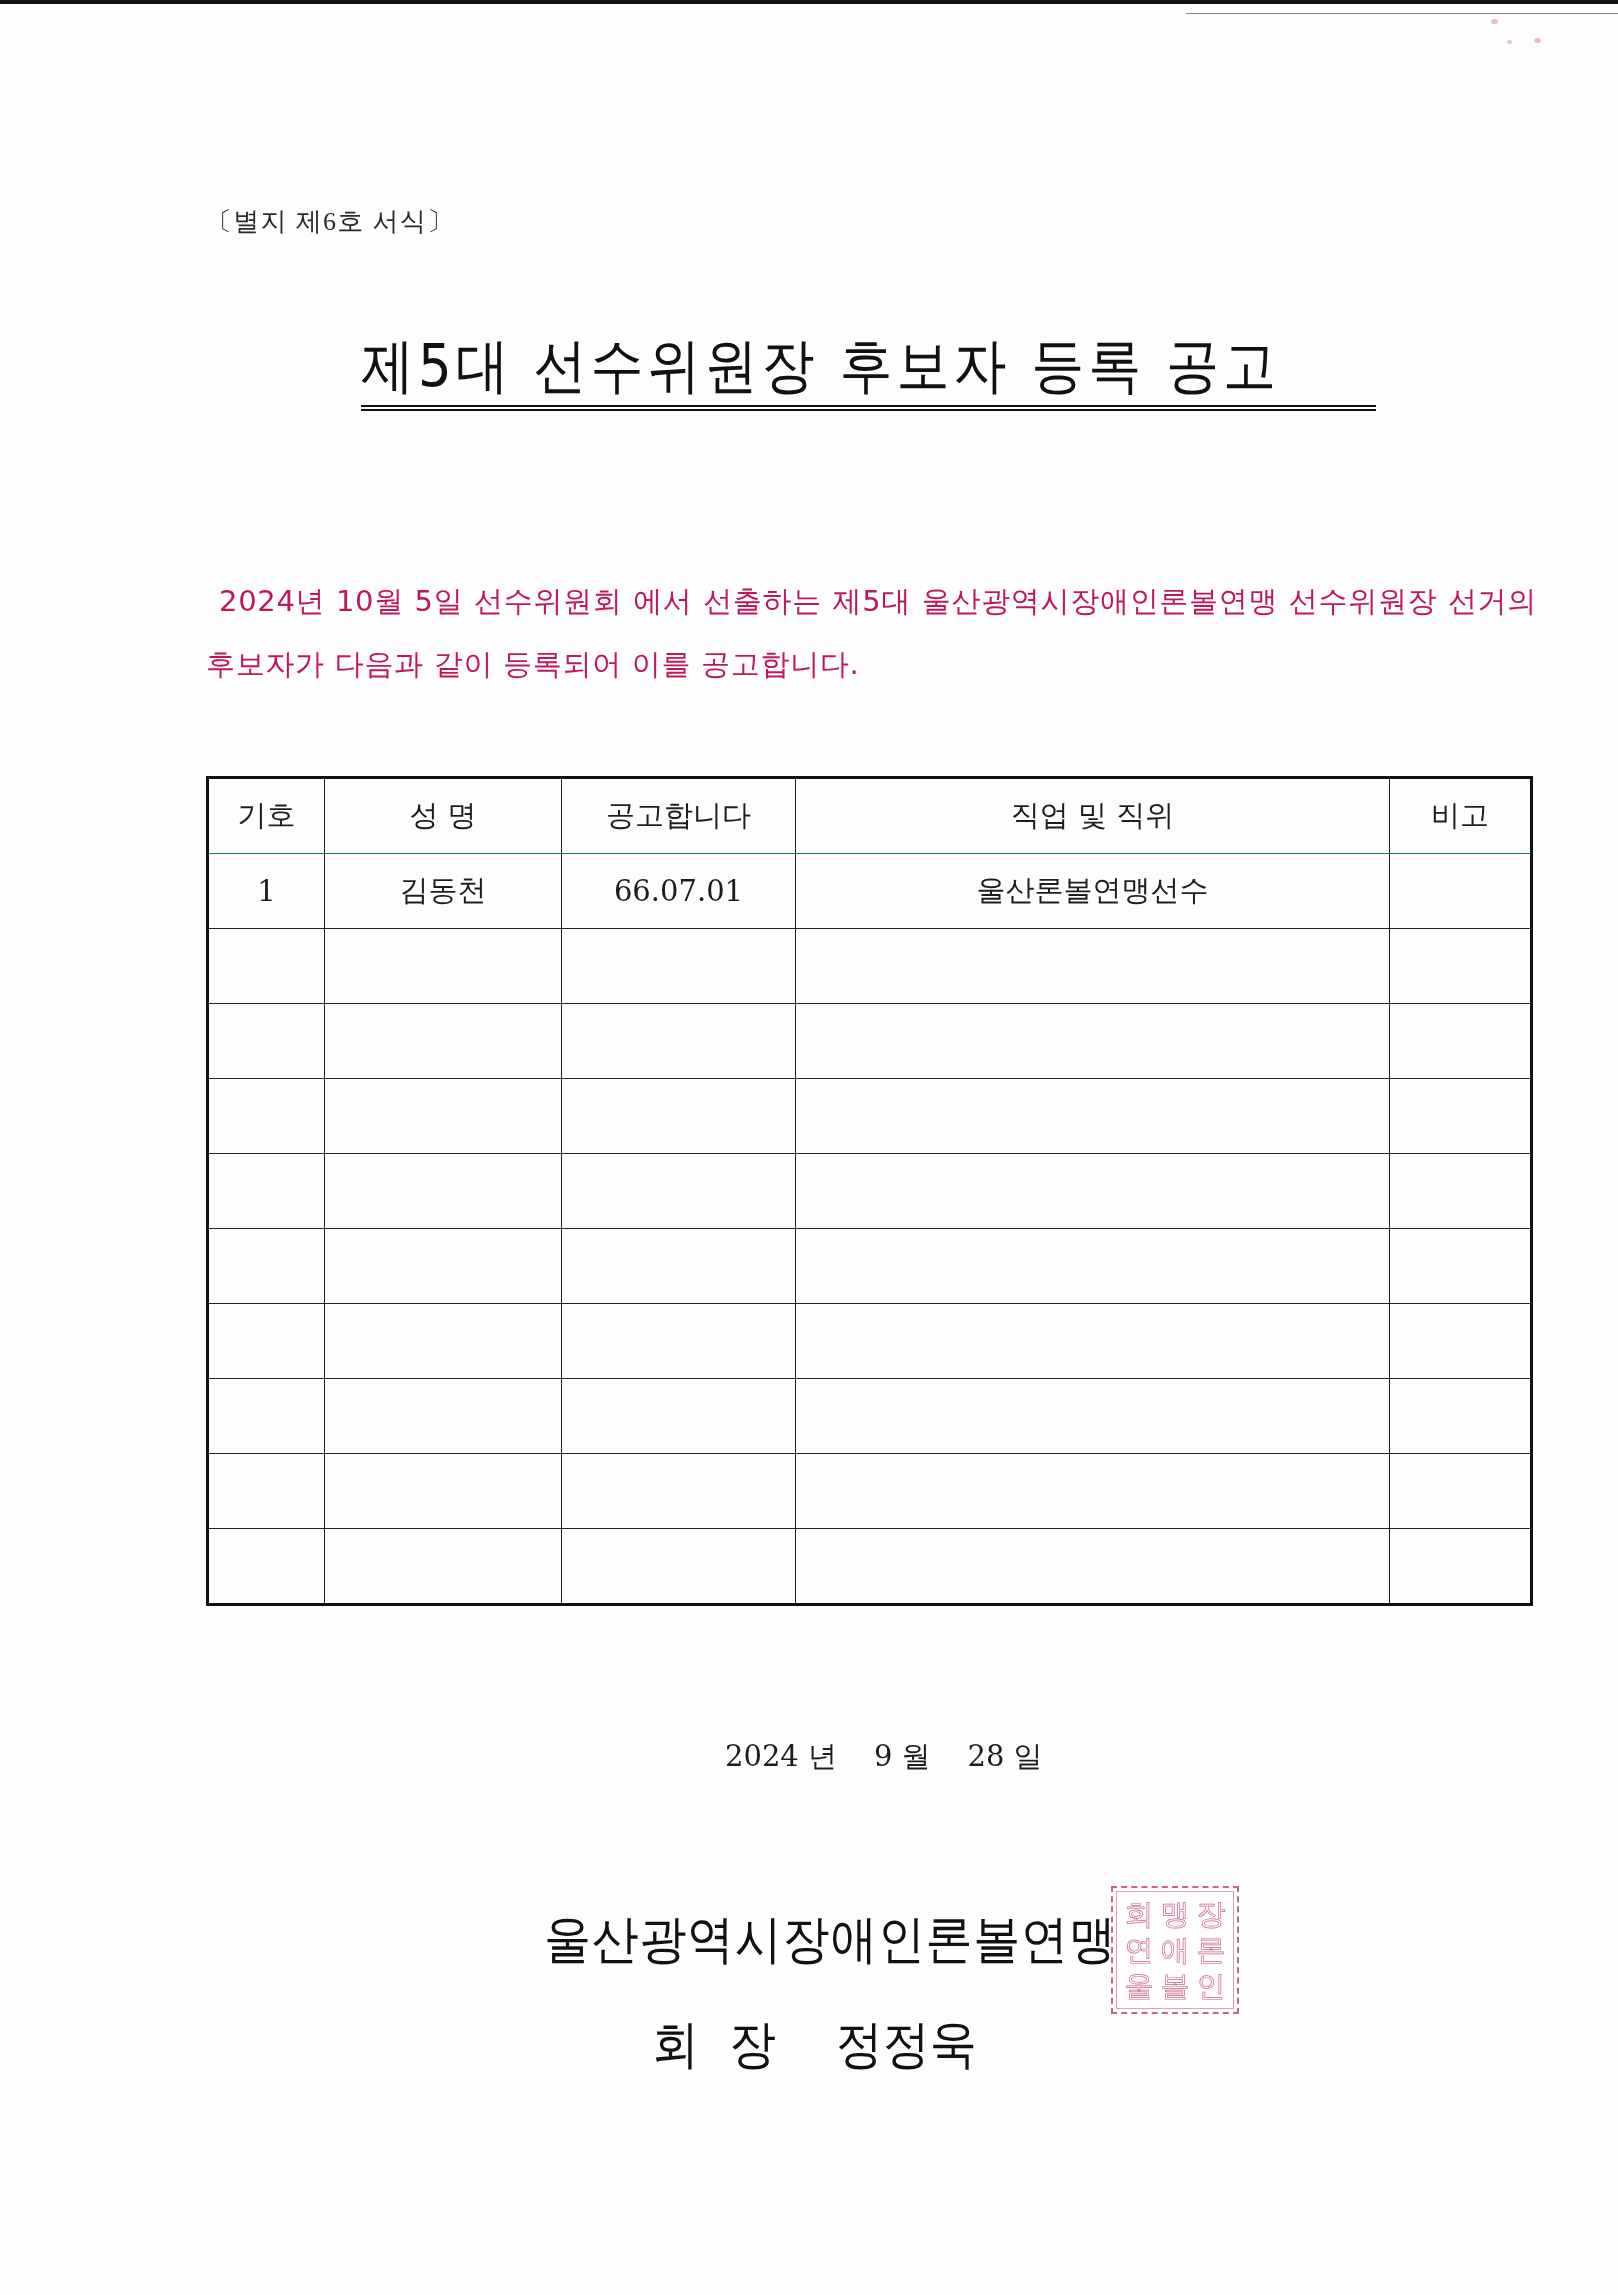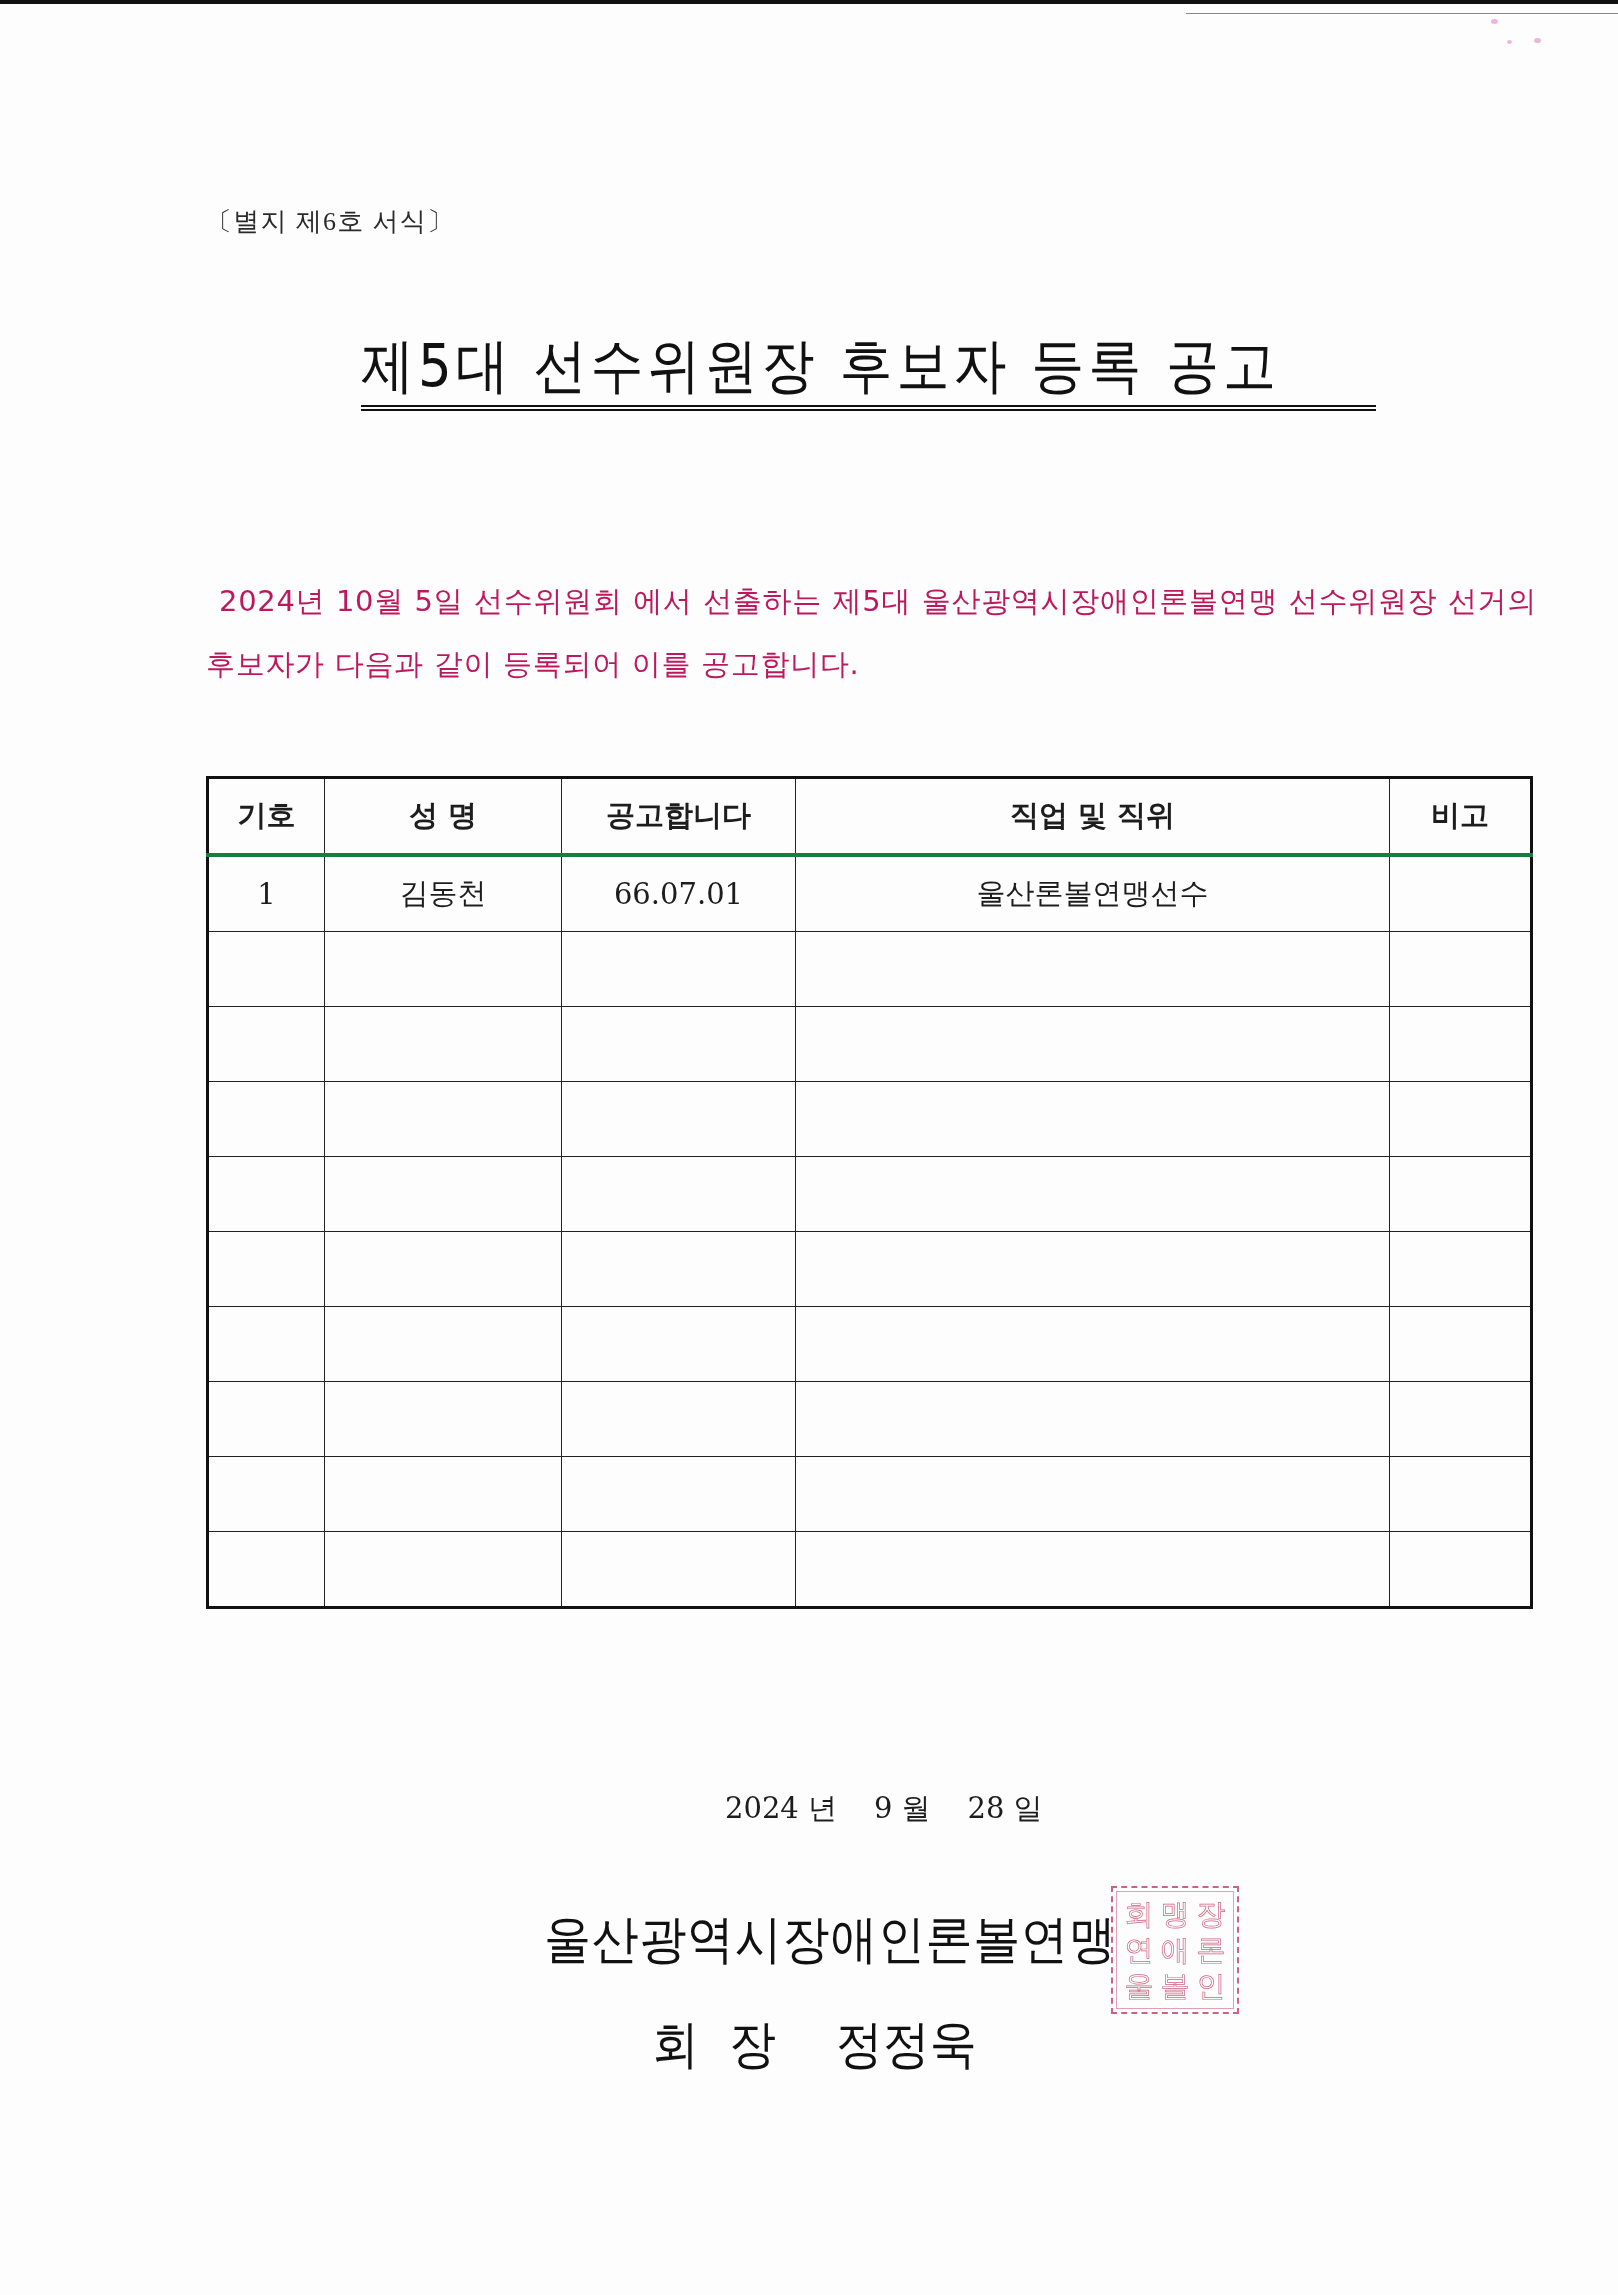--- a/index.html
+++ b/index.html
@@ -101,27 +101,26 @@
       font-weight: normal;
       font-size: 29px;
       font-family: "DejaVu Sans", "Liberation Sans", sans-serif;
       color: #1d1d1d;
       padding: 0;
     }
     table.roster td.num {
       font-family: "DejaVu Serif", "Liberation Serif", serif;
     }
     table.roster tr.header-row th {
-      border-bottom: 4px solid #15803d;
-      font-weight: bold;
+      border-bottom: 1px solid #15803d;
     }
     .date-line {
       position: absolute;
       left: 725px;
-      top: 1789px;
+      top: 1737px;
       font-family: "DejaVu Serif", "Liberation Serif", serif;
       font-size: 29px;
       color: #1d1d1d;
       white-space: pre;
     }
     .org-name {
       position: absolute;
       left: 544px;
       top: 1905px;
       font-family: "DejaVu Sans", "Liberation Sans", sans-serif;

